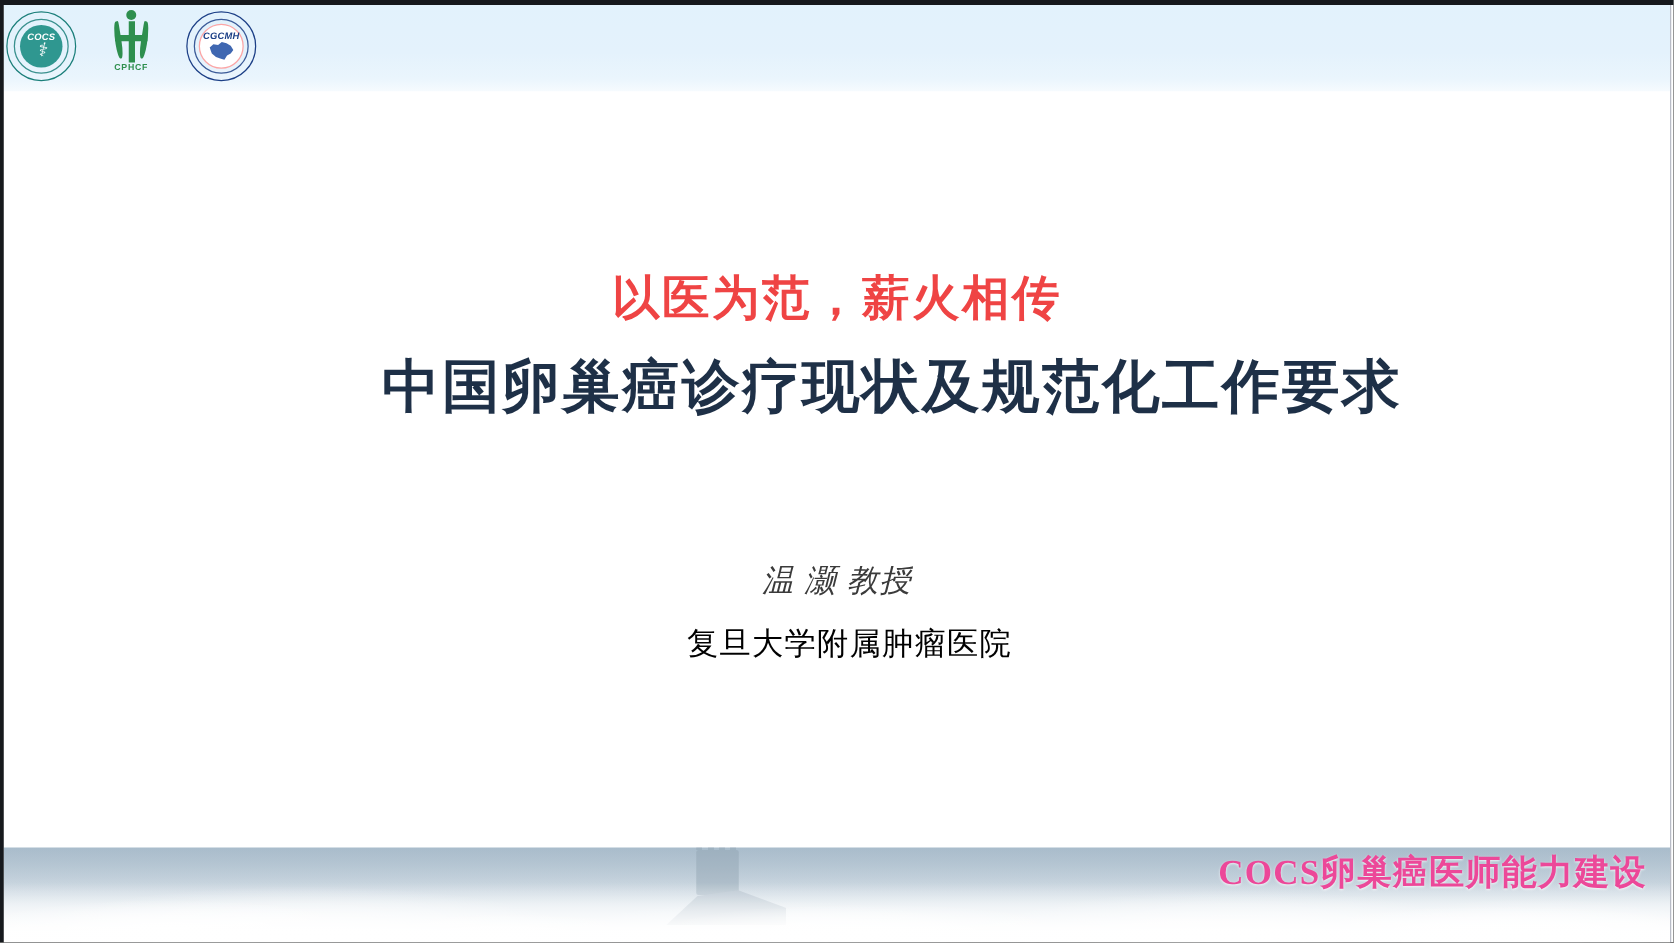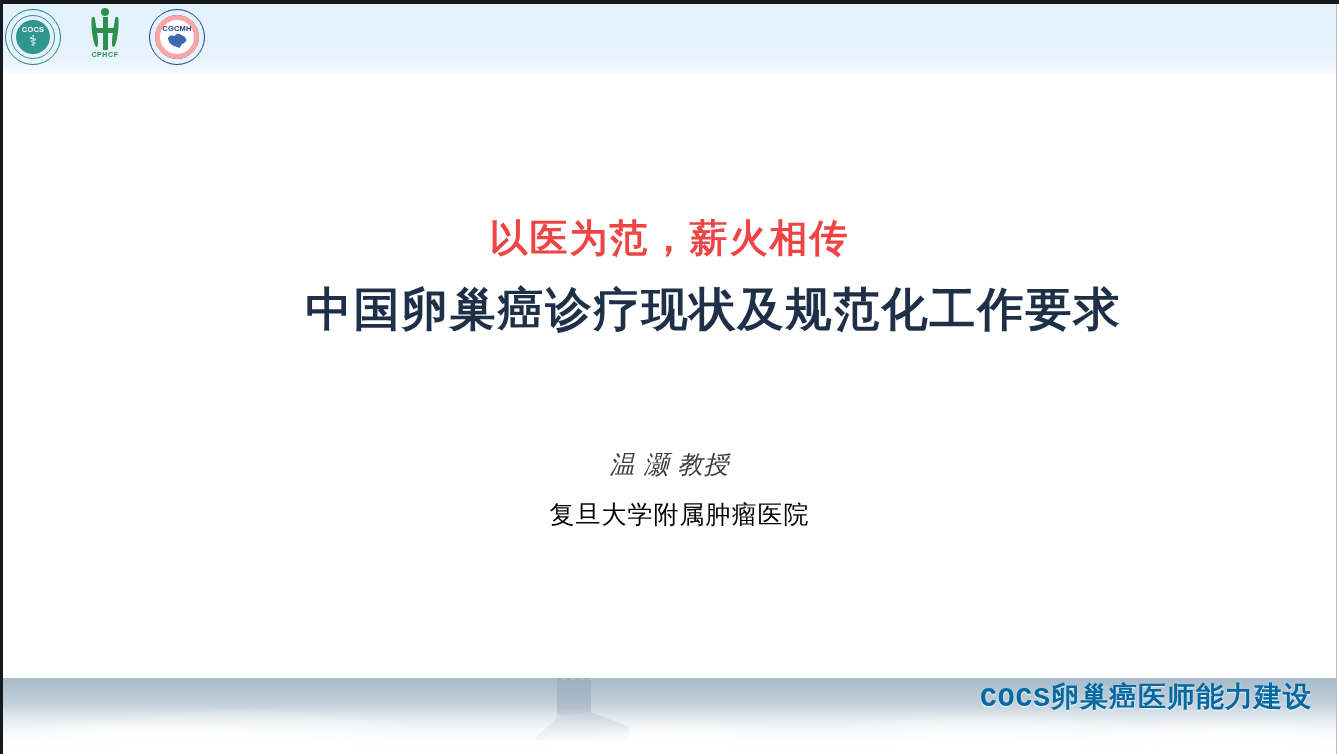--- a/index.html
+++ b/index.html
@@ -81,36 +81,37 @@
   }
   .logo-seal .seal-core {
     position: relative;
     width: 34px; height: 34px;
     border-radius: 50%;
     display: flex;
     flex-direction: column;
     align-items: center;
     justify-content: center;
     line-height: 1;
+    font-style: italic;
   }
   .logo-seal .seal-abbr {
     font-size: 7.5px;
     font-weight: bold;
     letter-spacing: .2px;
     color: currentColor;
   }
   .logo-seal .seal-glyph {
     font-size: 15px;
     color: currentColor;
     margin-top: -1px;
   }
   .logo-cocs { color: #1b7f7a; }
   .logo-cocs .seal-core { background: #2f9790; color: #ffffff; }
   .logo-cgcmh { color: #1c3f86; }
-  .logo-cgcmh .seal-core { background: #ffffff; color: #1c3f86; border: 5px solid #fca5a5; }
+  .logo-cgcmh .seal-core { background: #ffffff; color: #1c3f86; border: 1px solid #fca5a5; }
   .logo-cgcmh .seal-core .china-map {
     width: 21px; height: 17px;
     background: #2a56a8;
     clip-path: polygon(6% 34%, 20% 18%, 38% 22%, 52% 8%, 70% 14%, 86% 26%, 96% 46%,
                        86% 62%, 72% 72%, 62% 92%, 46% 86%, 30% 78%, 14% 62%);
     opacity: .9;
   }
 
   .logo-cphcf {
     position: relative;
@@ -273,22 +274,22 @@
       radial-gradient(ellipse 230px 32px at 72% 88%, #ffffff, rgba(255,255,255,0) 70%),
       radial-gradient(ellipse 260px 30px at 90% 74%, #ffffff, rgba(255,255,255,0) 70%),
       linear-gradient(180deg, rgba(255,255,255,0) 0%, rgba(255,255,255,.98) 72%);
   }
   .event-lockup {
     position: absolute;
     right: 8px; top: 682px;
     width: 370px;
     text-align: center;
     z-index: 20;
-    color: #0369a1;
-    font-family: Liberation Mono, monospace;
+    color: #ec4899;
+    font-family: Liberation Serif, serif;
     font-weight: bold;
     line-height: 1.18;
     letter-spacing: 1px;
     text-shadow: 0 1px 2px rgba(255,255,255,.85);
   }
   .event-lockup .line1 { font-size: 28px; white-space: nowrap; }
   .event-lockup .line2 { font-size: 28px; white-space: nowrap; }
 </style>
 </head>
 <body>

